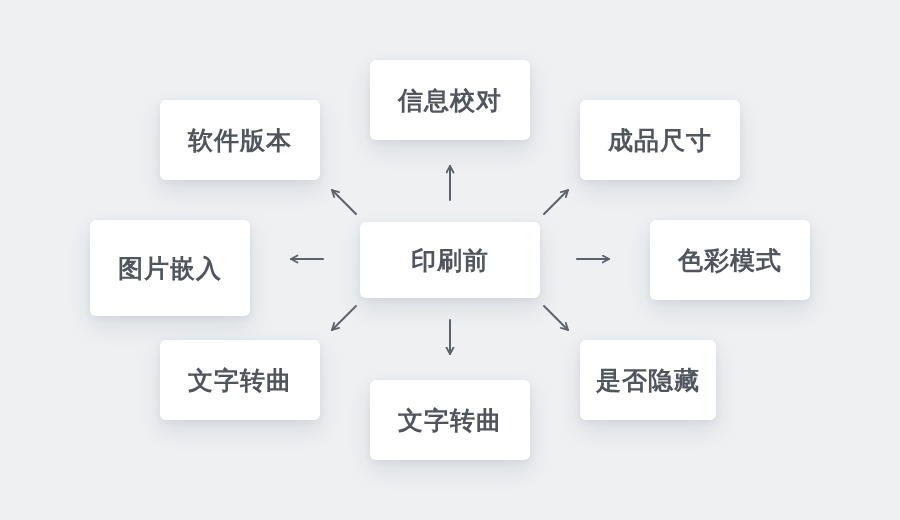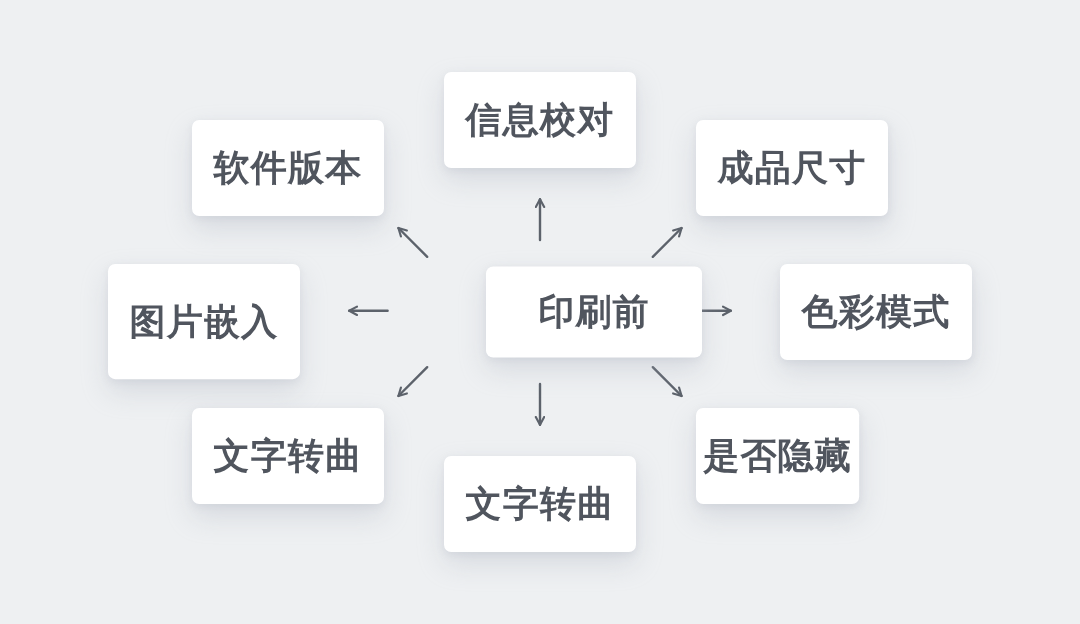--- a/index.html
+++ b/index.html
@@ -27,30 +27,30 @@
   }
   .node {
     position: absolute;
     display: flex;
     align-items: center;
     justify-content: center;
     background: var(--node-bg);
     border-radius: 6px;
     box-shadow: 0 10px 22px rgba(168,174,186,0.32), 0 2px 6px rgba(168,174,186,0.18);
     color: var(--node-text);
-    font-size: 30px;
+    font-size: 25px;
     font-weight: 600;
     letter-spacing: 1px;
     white-space: nowrap;
   }
   .pos-top          { left: 370px; top:  60px; width: 160px; height: 80px; }
   .pos-top-left     { left: 160px; top: 100px; width: 160px; height: 80px; font-family: Liberation Mono, monospace; }
   .pos-top-right    { left: 580px; top: 100px; width: 160px; height: 80px; font-family: Liberation Mono, monospace; }
   .pos-left         { left:  90px; top: 220px; width: 160px; height: 96px; }
-  .pos-center       { left: 360px; top: 222px; width: 180px; height: 76px; margin-left: 45px; }
+  .pos-center       { left: 360px; top: 222px; width: 180px; height: 76px; }
   .pos-right        { left: 650px; top: 220px; width: 160px; height: 80px; }
   .pos-bottom-left  { left: 160px; top: 340px; width: 160px; height: 80px; }
   .pos-bottom       { left: 370px; top: 380px; width: 160px; height: 80px; }
   .pos-bottom-right { left: 580px; top: 340px; width: 136px; height: 80px; }
 </style>
 </head>
 <body>
 
 <div class="canvas">
 

